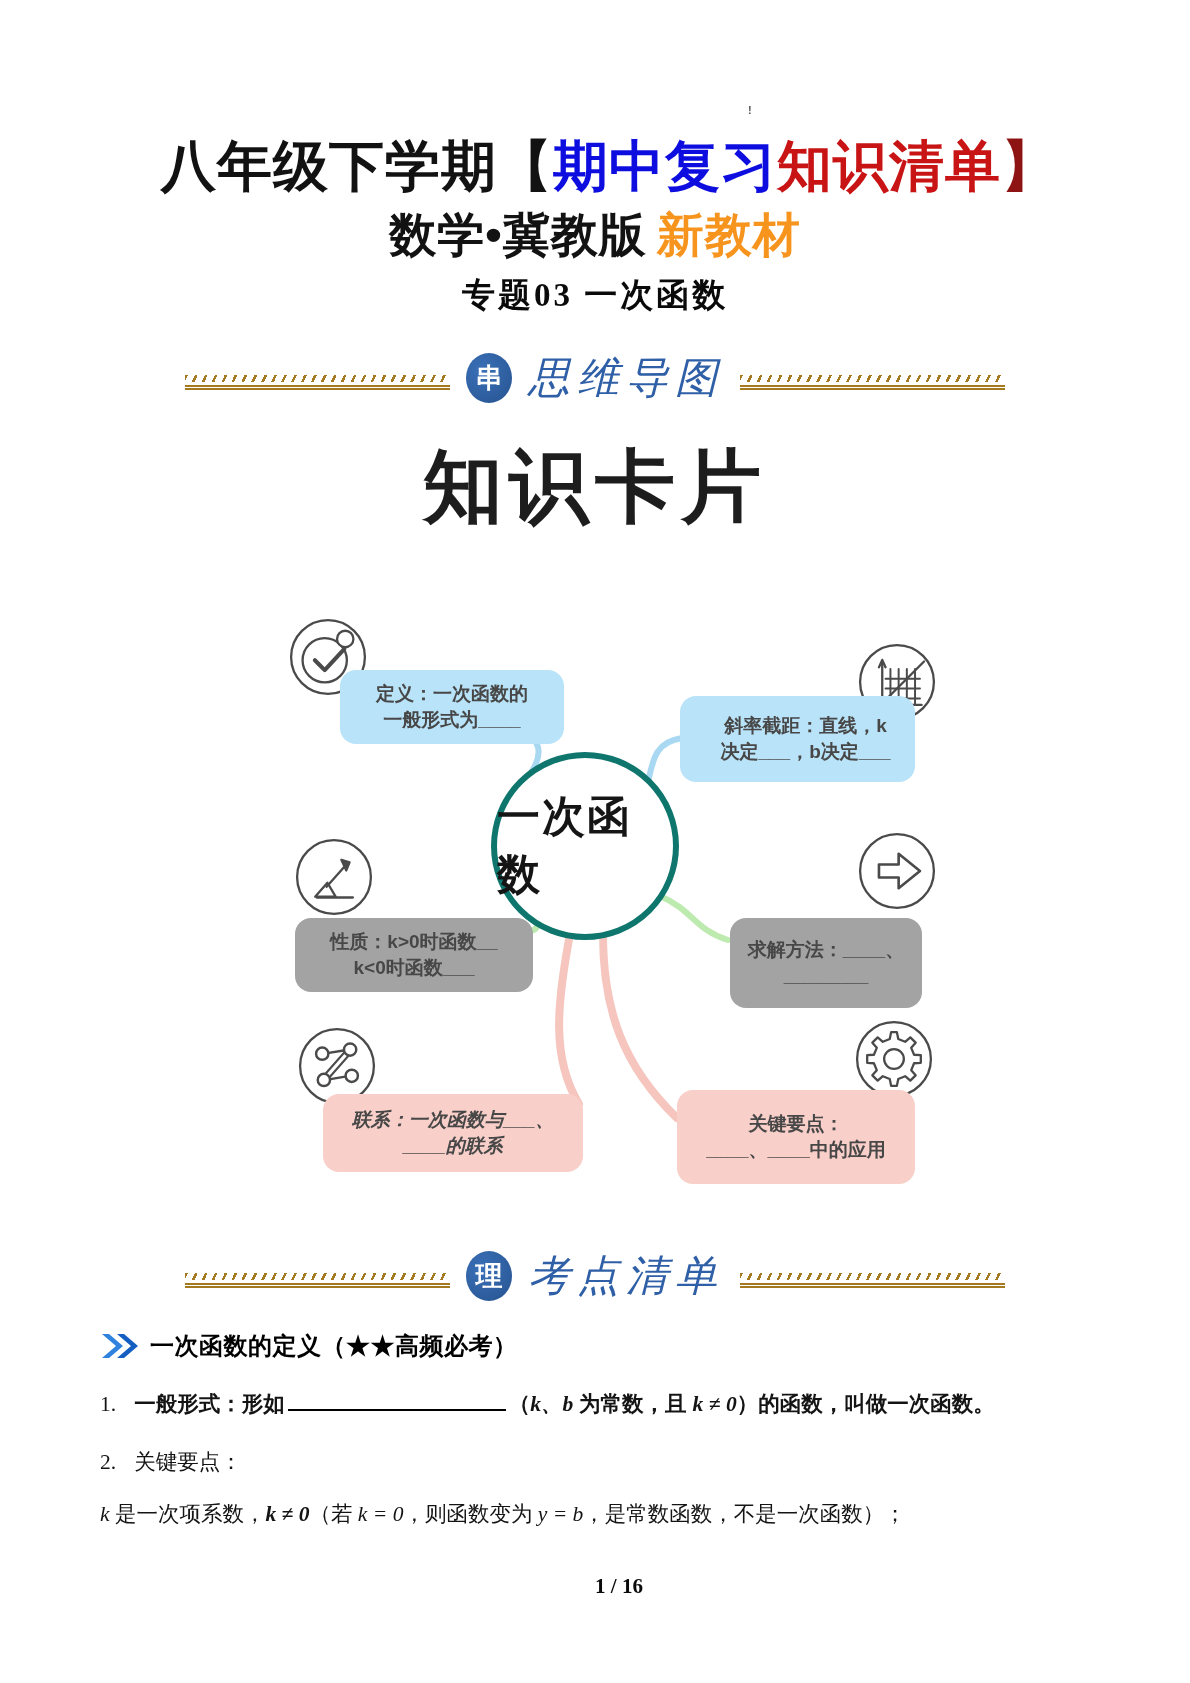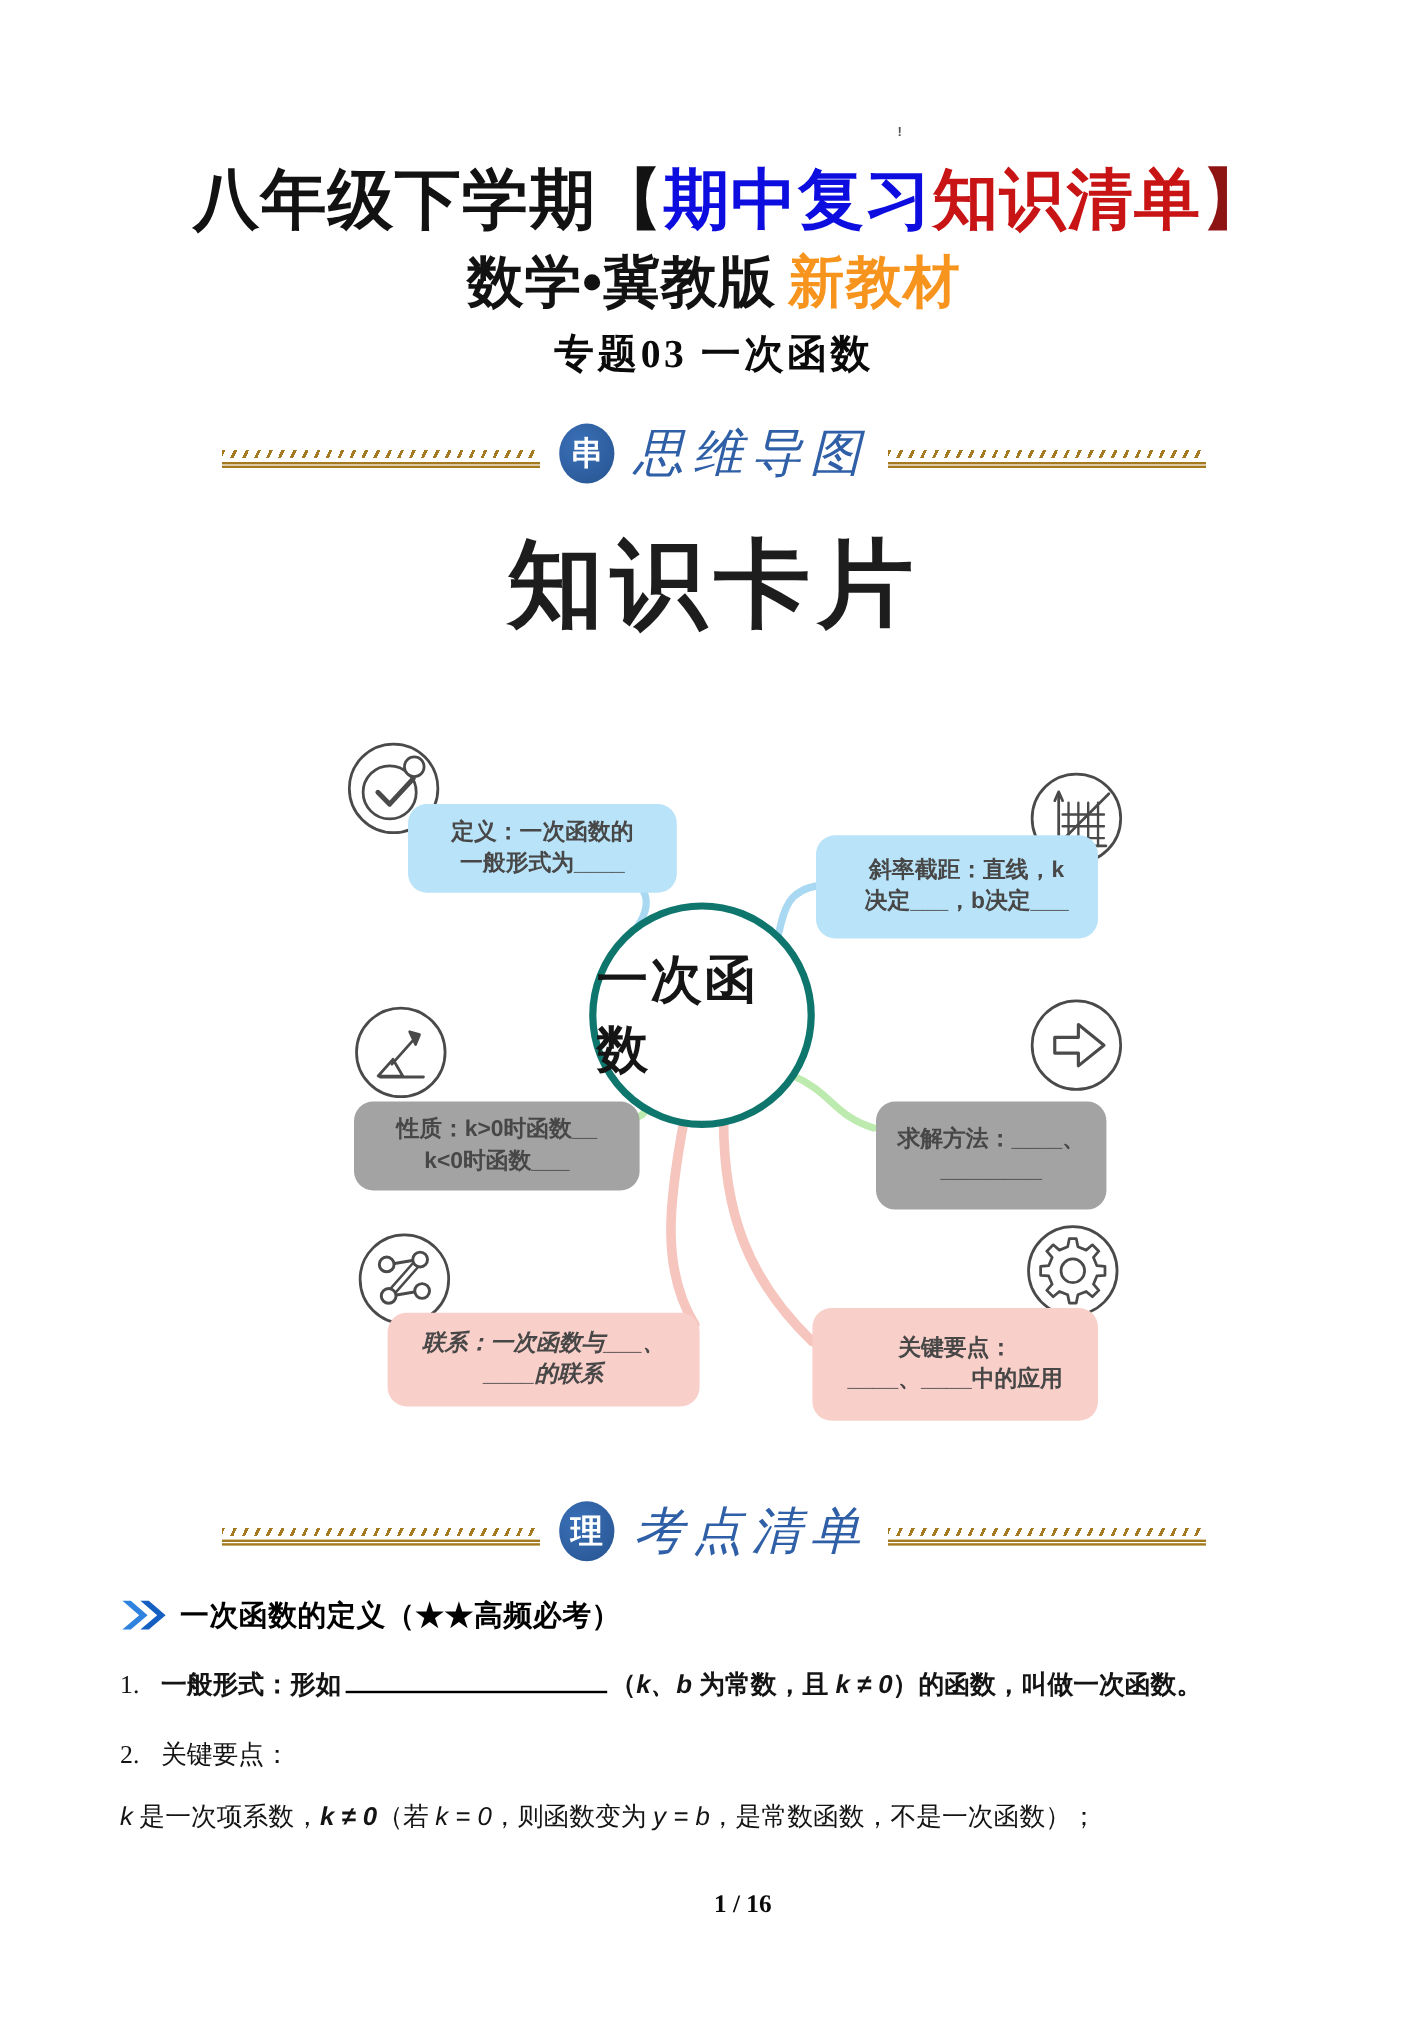--- a/index.html
+++ b/index.html
@@ -77,21 +77,21 @@
   .sec-heading .chev { flex:0 0 auto; display:block; }
   .sec-heading .txt { font-size:24px; font-weight:900; color:#000; letter-spacing:0.5px; }
 
   .line { position:absolute; left:100px; width:1000px;
           font-family:"Liberation Serif","DejaVu Serif",serif; font-size:21.5px; color:#141414; }
   .item1 { top:1389px; }
   .item2 { top:1447px; }
   .para  { top:1499px; }
   .num { margin-right:18px; }
   .hd-bold { font-family:"Liberation Sans",sans-serif; font-weight:700; }
-  .mvar { font-family:Liberation Sans, sans-serif; font-style:italic; }
+  .mvar { font-family:Liberation Serif, serif; font-style:italic; }
   .blank { display:inline-block; width:218px; height:4px; border-bottom:2.5px solid #000; margin:0 3px; }
 
   .page-num { position:absolute; top:1574px; left:0; width:100%; text-align:center;
               font-family:"Liberation Serif",serif; font-weight:700; font-size:21px; color:#0a0a0a;padding-left:48px; }
 </style>
 </head>
 <body>
 
 <div class="page">
 

